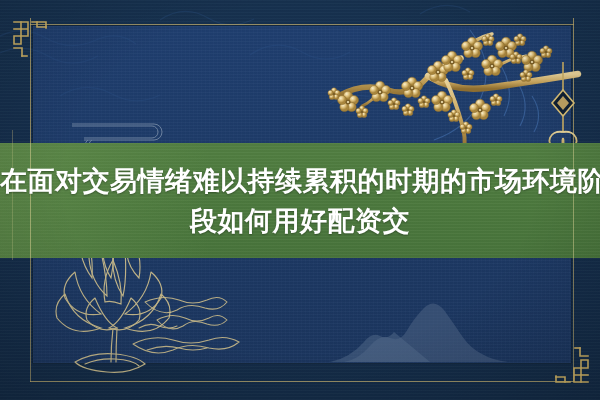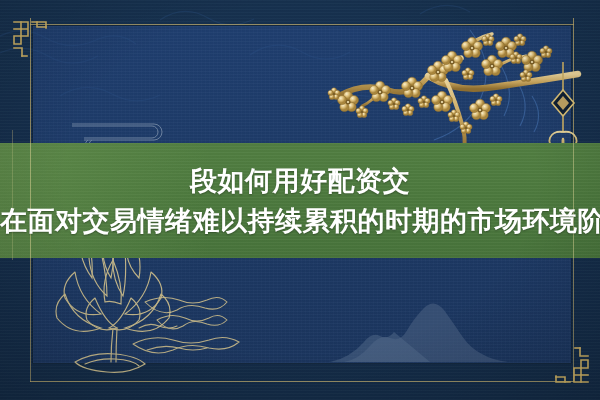--- a/index.html
+++ b/index.html
@@ -402,19 +402,19 @@
     <path d="M0 80 L34 80 q 14 -2 26 -16 q 10 -12 20 -8 q 10 4 16 -6 q 8 -14 18 -24 q 10 -10 20 2 q 10 14 18 26 q 8 12 20 18 q 10 6 26 8 L260 80 Z" fill="#4c6384" opacity="0.55"></path>
     <path d="M20 80 q 20 -4 34 -20 q 8 -10 16 -6 q 8 4 14 -4 L120 80 Z" fill="#51698a" opacity="0.5"></path>
   </svg>
 
   <div class="title-band">
     <div class="band-tint-left"></div>
     <div class="band-line-a"></div>
     <div class="band-line-b"></div>
     <div class="band-line-c"></div>
     <div class="title-text">
+      <span class="title-line">在面对交易情绪难以持续累积的时期的市场环境阶</span>
       <span class="title-line title-line-2">段如何用好配资交</span>
-      <span class="title-line">在面对交易情绪难以持续累积的时期的市场环境阶</span>
     </div>
   </div>
 
   <div class="vignette"></div>
 </div>
 
 </body></html>

